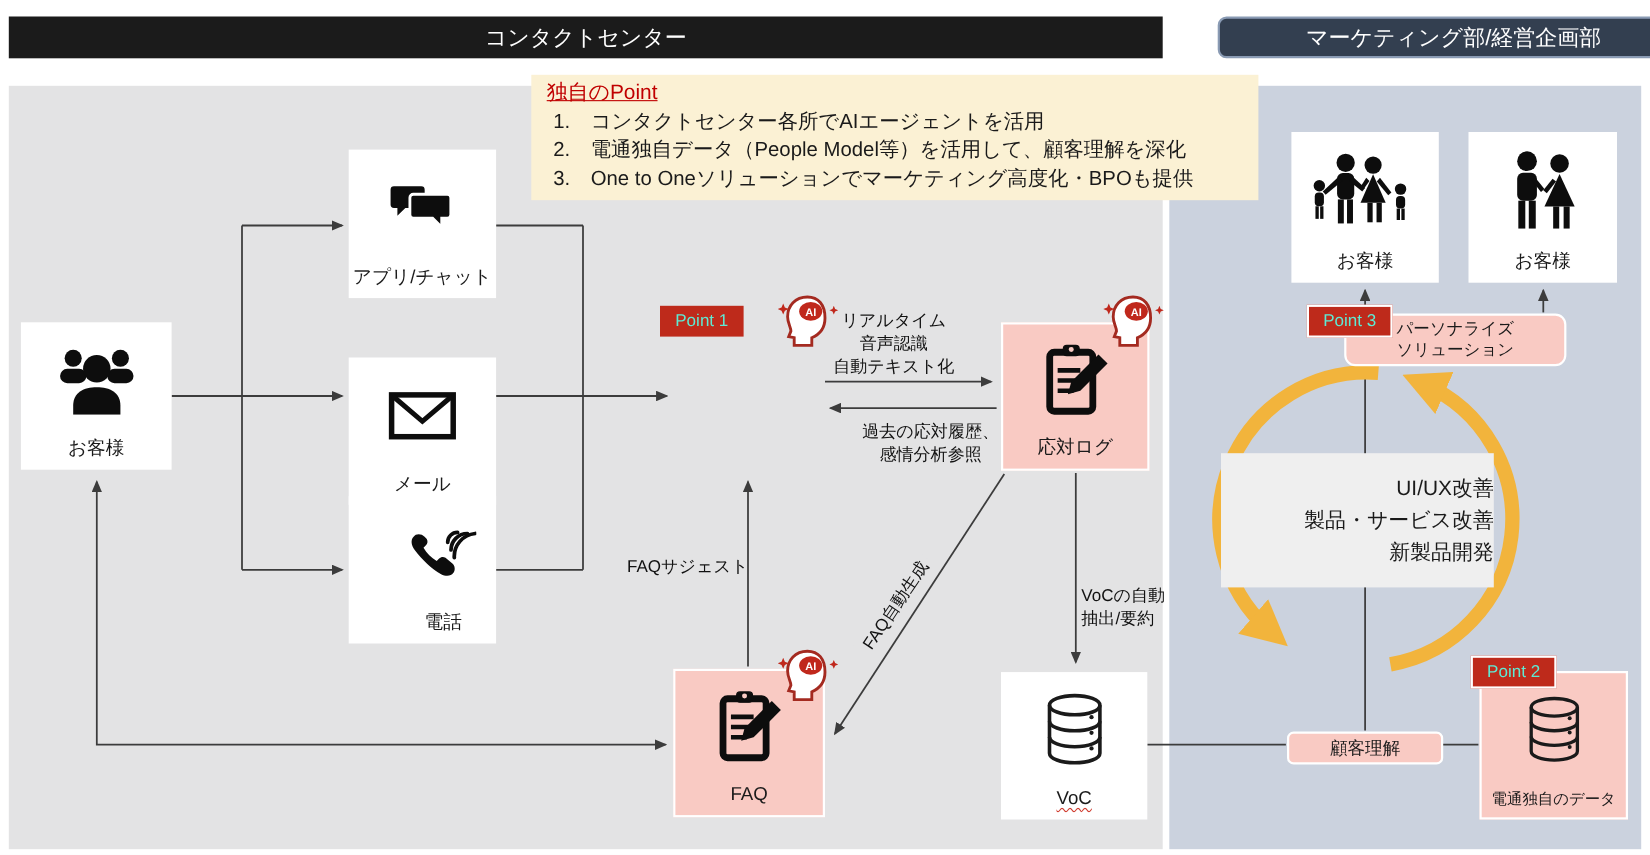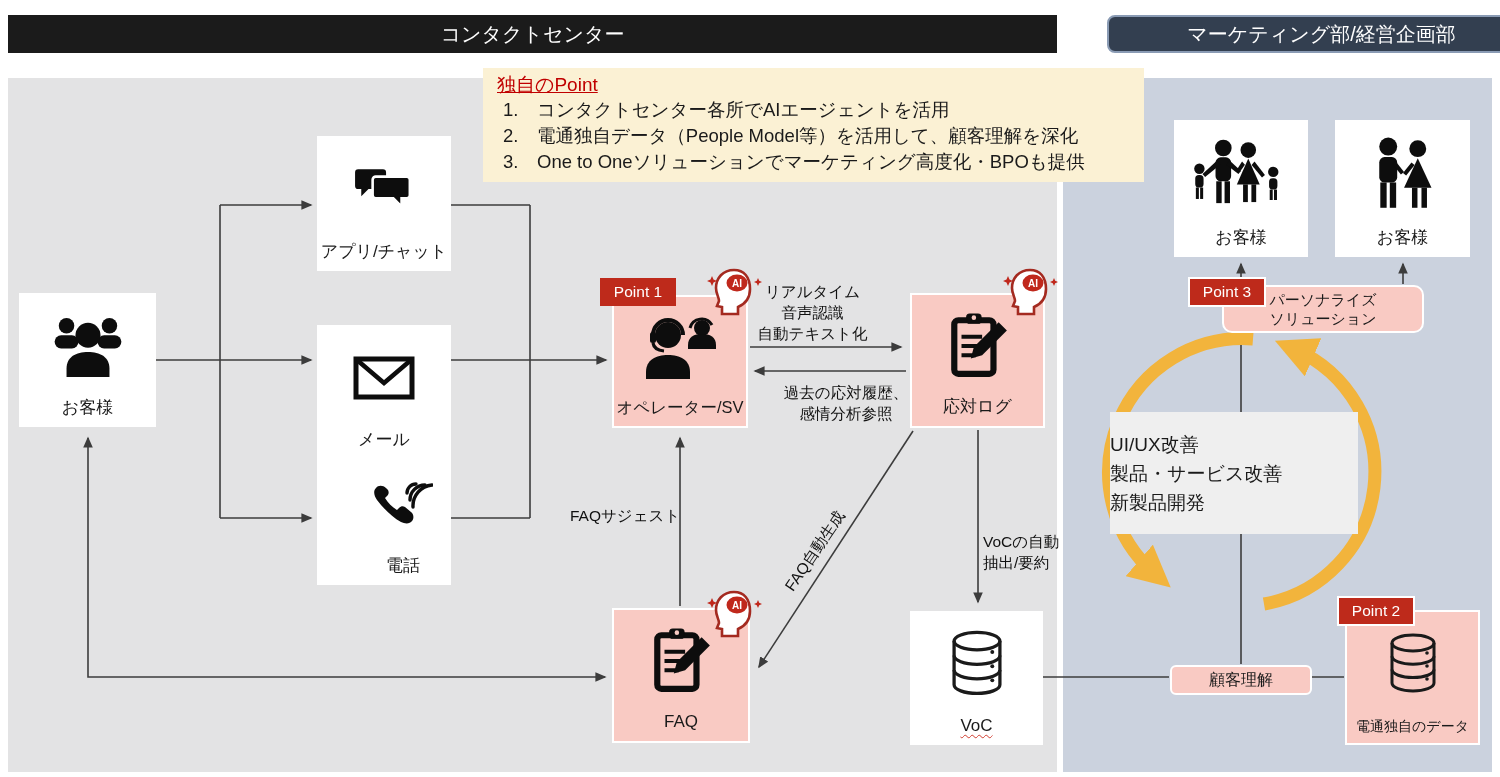--- a/index.html
+++ b/index.html
@@ -19,26 +19,26 @@
   .note-row{display:flex;font-size:18.5px;line-height:26px;}
   .note-num{width:34px;flex:none;padding-left:6px;}
   
   #wires{left:0;top:0;z-index:1;}
   
   .node{display:flex;flex-direction:column;align-items:center;justify-content:flex-end;
         box-sizing:border-box;z-index:2;background:#fff;}
   .node .ic{flex:1;display:flex;align-items:center;justify-content:center;width:100%;}
   .node .lbl{font-size:17px;line-height:20px;padding-bottom:9px;white-space:nowrap;}
   .pink{background:#F9CAC3;border:2.5px solid #ffffff;}
-  .badge{background:#BE2A1B;color:#ffffff;font-size:15.5px;display:flex;align-items:center;justify-content:center;z-index:4;box-sizing:border-box;}
+  .badge{background:#BE2A1B;color:#5eead4;font-size:15.5px;display:flex;align-items:center;justify-content:center;z-index:4;box-sizing:border-box;}
   .badge-b{border:2px solid #ffffff;}
   .rounded-pink{background:#F9CAC3;border:2.5px solid #ffffff;border-radius:10px;z-index:2;
                 display:flex;flex-direction:column;align-items:center;justify-content:center;}
   .uiux{left:1110px;top:412px;width:248px;height:122px;background:#EFEFEF;z-index:2;
-        display:flex;flex-direction:column;align-items:flex-start;justify-content:center;font-size:19px;line-height:29px;}
+        display:flex;flex-direction:column;align-items:flex-end;justify-content:center;font-size:19px;line-height:29px;}
   .edge-lbl{font-size:15.5px;line-height:21px;z-index:2;color:#111;}
   .ctr{text-align:center;}
   .ai-badge{z-index:4;}
   .wavy{text-decoration:underline;text-decoration-style:wavy;text-decoration-color:#D03C2F;text-decoration-thickness:1px;text-underline-offset:3px;}
 </style>
 </head>
 <body>
 
 <div id="canvas">
 
@@ -132,35 +132,20 @@
         <g fill="none" stroke="#0d0d0d" stroke-width="3.4" stroke-linecap="round">
           <path d="M34 17 a9 9 0 0 1 9 -9"></path>
           <path d="M37 24 a15 15 0 0 1 15 -15"></path>
           <path d="M40 31 a21 21 0 0 1 19 -22"></path>
         </g>
       </svg>
     </div>
     <div class="lbl">電話</div>
   </div>
 
-  <div class="abs node pink" style="left:612px;top:295px;width:136px;height:133px;">
-    <div class="ic">
-      <svg width="80" height="64" viewBox="0 0 80 64" fill="#0d0d0d">
-        <circle cx="62" cy="13" r="8"></circle>
-        <path d="M48 34 v-4 c0,-8 6,-11 14,-11 s14,3 14,11 v4 z"></path>
-        <path d="M50 13 a12 12 0 0 1 22 -3" fill="none" stroke="#0d0d0d" stroke-width="3"></path>
-        <circle cx="28" cy="20" r="13"></circle>
-        <path d="M13 20 a15 15 0 0 1 30 0" fill="none" stroke="#0d0d0d" stroke-width="4"></path>
-        <rect x="10" y="17" width="6" height="11" rx="2.5"></rect>
-        <path d="M13 28 q1 7 11 8" fill="none" stroke="#0d0d0d" stroke-width="3.2"></path>
-        <path d="M6 64 v-7 c0,-12 10,-17 22,-17 s22,5 22,17 v7 z"></path>
-      </svg>
-    </div>
-    <div class="lbl" style="font-size:16.5px;">オペレーター/SV</div>
-  </div>
   <div class="abs badge" style="left:600px;top:278px;width:76px;height:28px;">
     <span>Point 1</span>
   </div>
 
   <div class="abs node pink" style="left:910px;top:293px;width:135px;height:135px;">
     <div class="ic">
       <svg width="66" height="70" viewBox="0 0 64 66">
         <g fill="none" stroke="#0d0d0d">
           <rect x="9" y="8" width="38" height="52" rx="4" stroke-width="6"></rect>
           <rect x="21" y="2" width="14" height="9" rx="3" fill="#0d0d0d"></rect>

